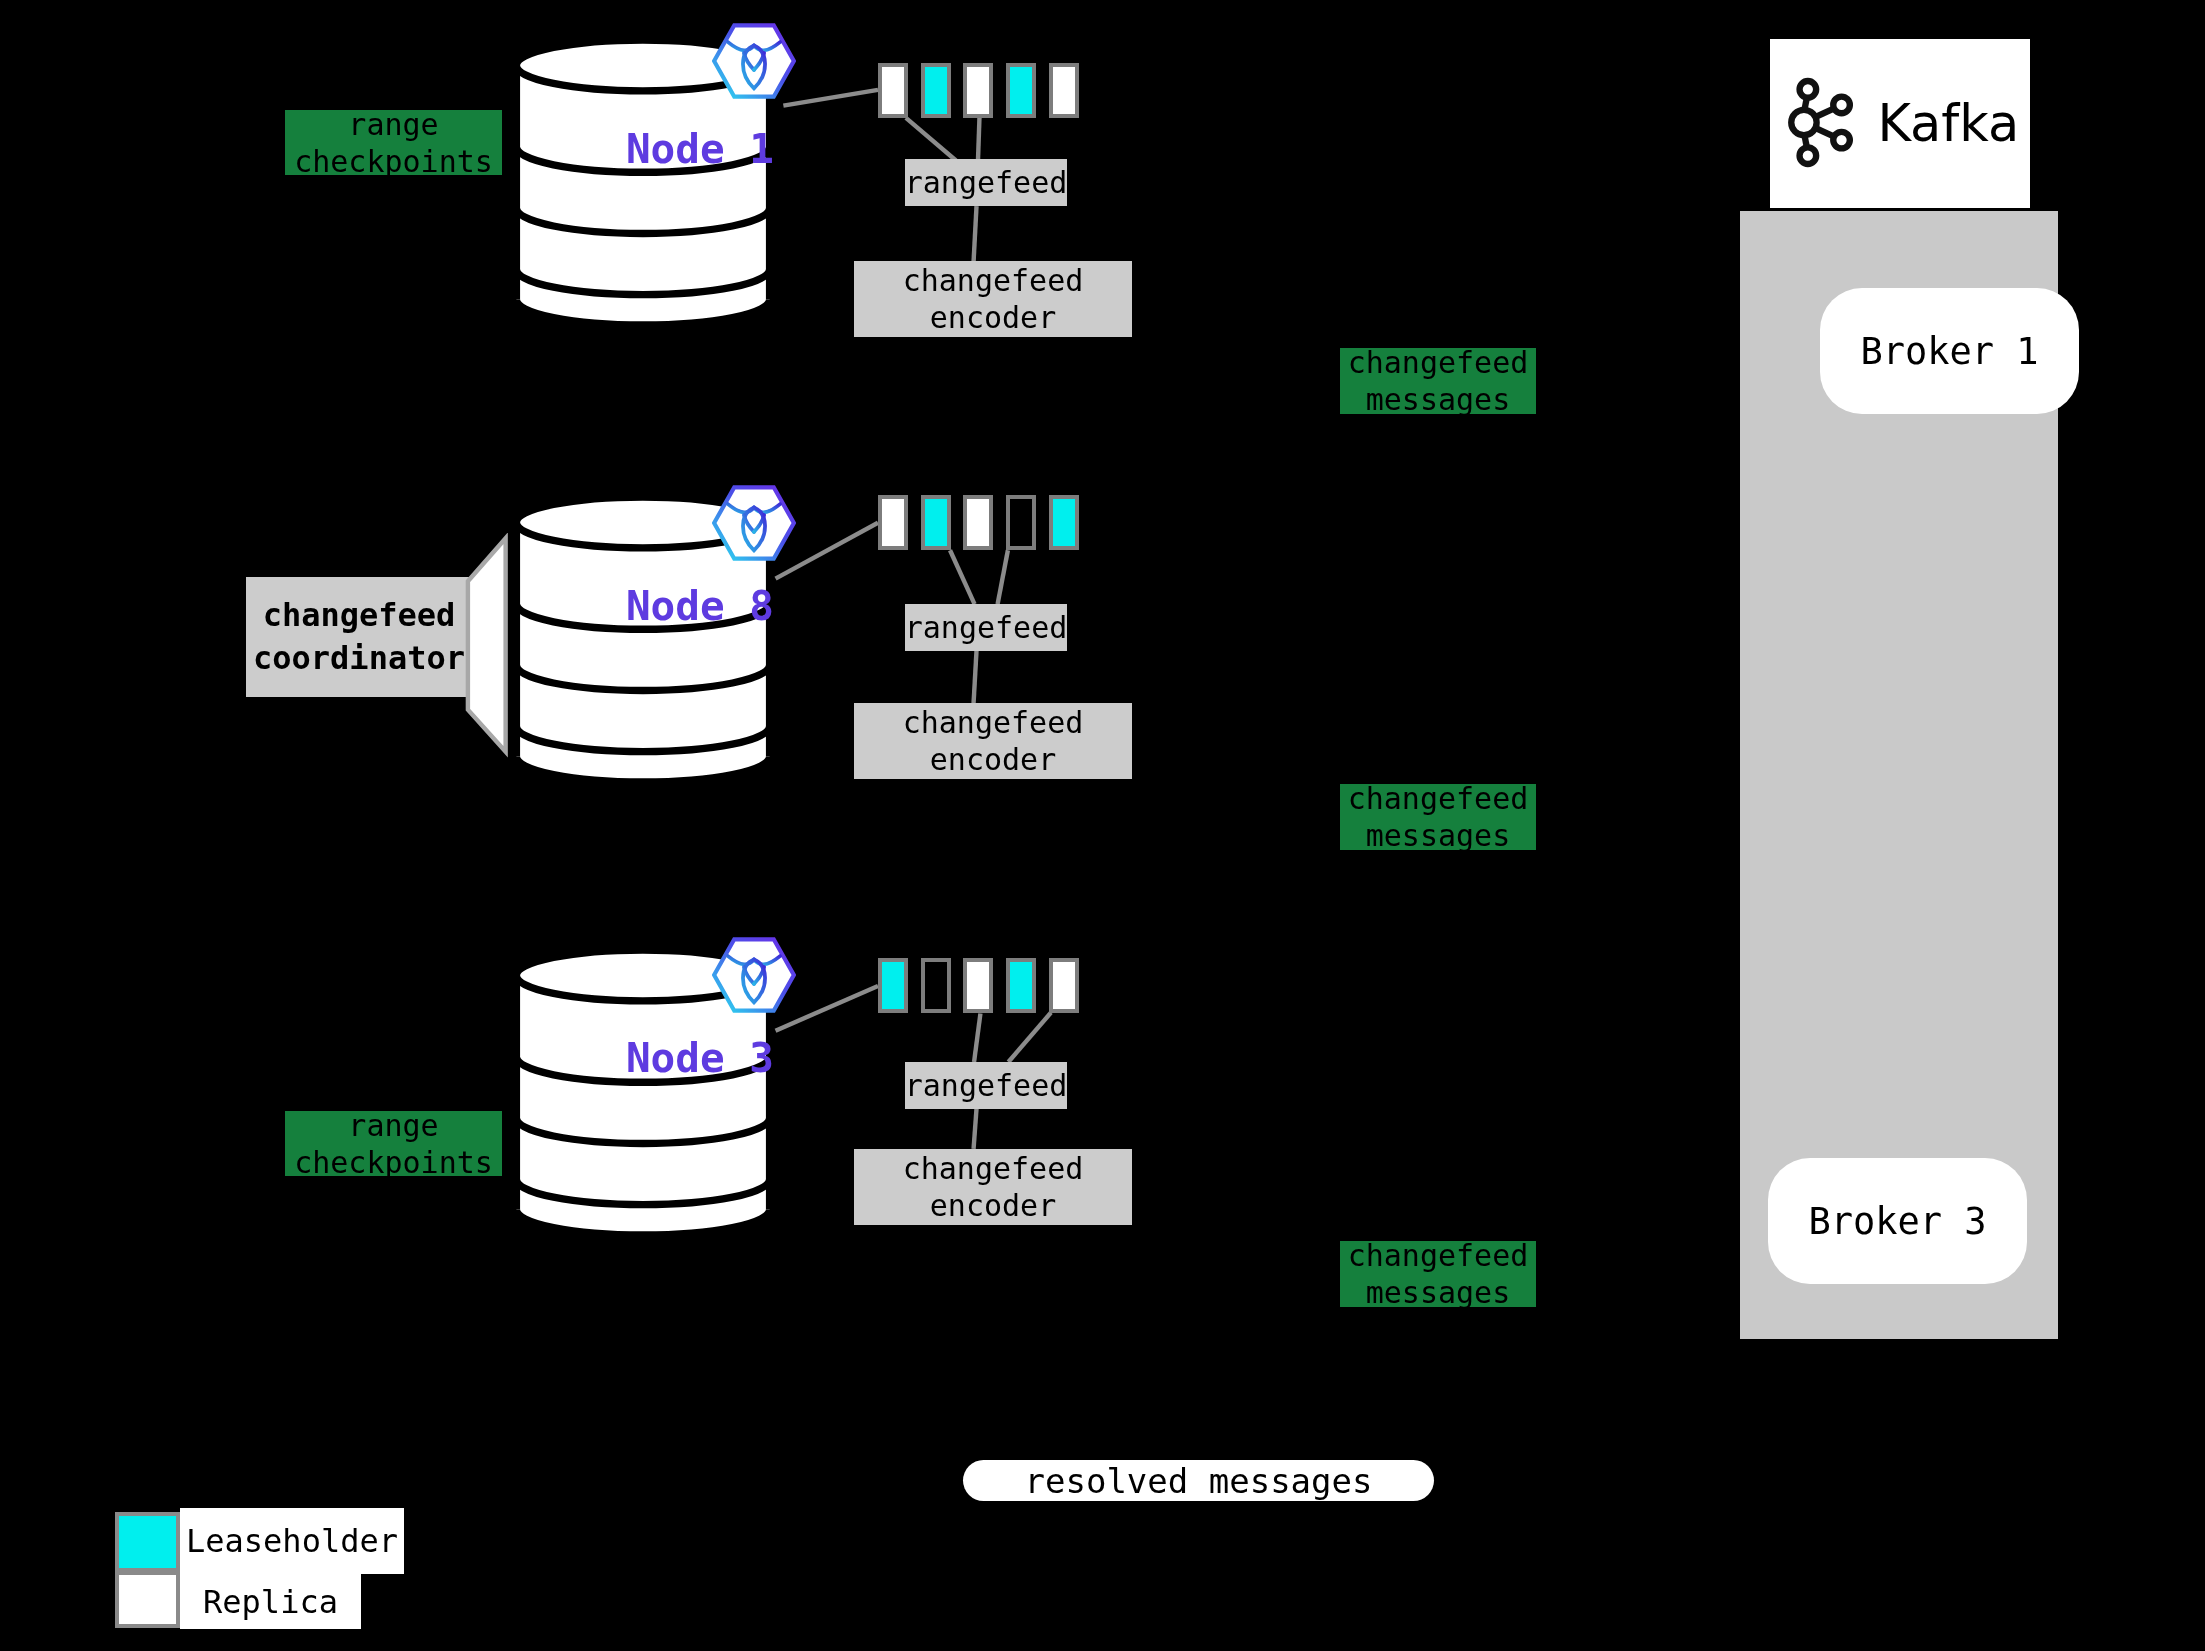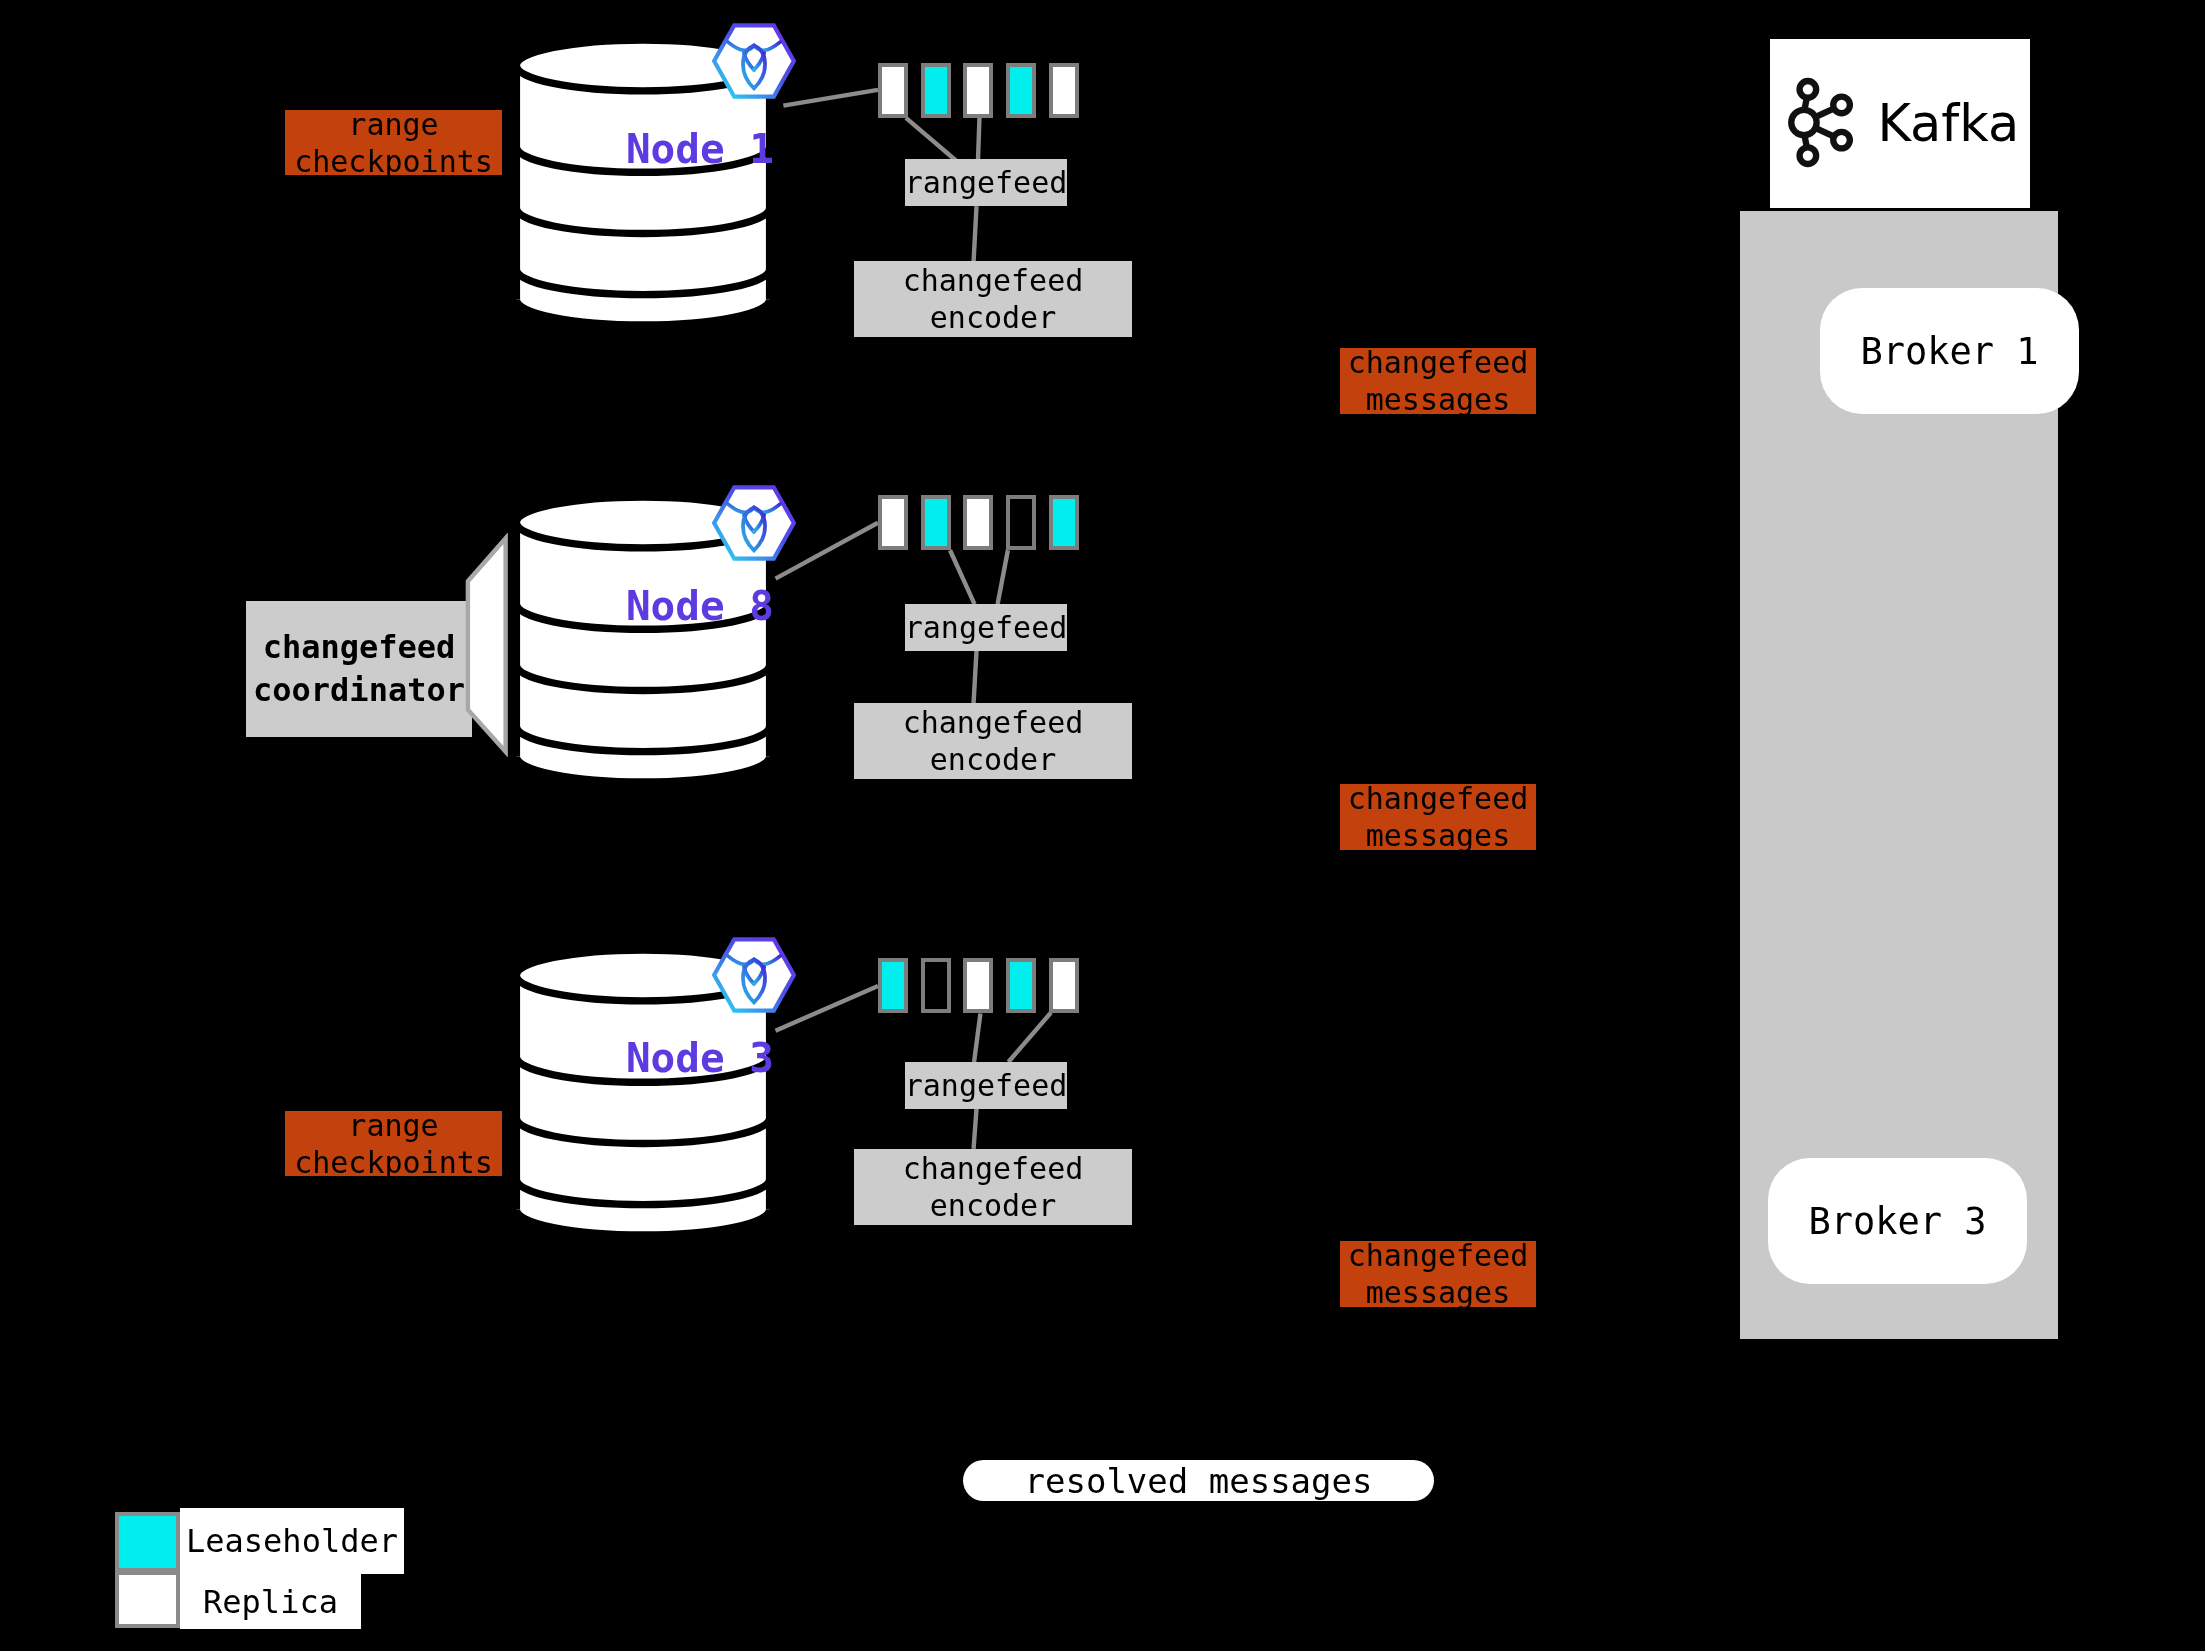--- a/index.html
+++ b/index.html
@@ -1,20 +1,20 @@
 <!DOCTYPE html>
 <html style="--node-label: #5e3be0; --column-gray: #c9c9c9;font-size:7.8px"><head>
 <meta charset="utf-8">
 <style>
   html,body{margin:0;padding:0;background:#000;}
   #canvas{position:relative;width:2205px;height:1652px;background:#000;
           font-family:"DejaVu Sans Mono",monospace;overflow:hidden;}
   .abs{position:absolute;}
   .box{display:flex;align-items:center;justify-content:center;text-align:center;box-sizing:border-box;}
-  .white-label{background:#c2410c;color:#000;font-size:30px;line-height:37px;overflow:hidden;}
+  .white-label{background:#15803d;color:#000;font-size:30px;line-height:37px;overflow:hidden;}
   .gray-box{background:#cccccc;color:#000;font-size:30px;line-height:37px;overflow:hidden;}
   .coordinator{background:#cccccc;color:#000;font-weight:bold;font-size:32px;line-height:43px;}
   .node-label{color:var(--node-label,#5e3be0);font-weight:bold;font-size:41px;width:262px;text-align:right;}
   .range-row{display:flex;gap:12.7px;}
   .range-box{width:30px;height:55px;border:4.4px solid #7d7d7d;box-sizing:border-box;background:#000;}
   .column{background:var(--column-gray,#c9c9c9);}
   .broker{width:259px;height:126px;background:#fff;border-radius:42px;color:#000;font-size:37px;}
   .kafka-box{background:#fff;display:flex;align-items:center;justify-content:center;gap:13.7px;}
   .kafka-text{font-family:"DejaVu Sans",sans-serif;font-weight:normal;font-size:51px;color:#000;}
   .pill{background:#fff;border-radius:27px;color:#000;font-size:34px;}
@@ -95,21 +95,21 @@
     <div class="range-box" style="background: rgb(0, 239, 238);"></div>
     <div class="range-box" style="background: rgb(255, 255, 255);"></div>
   </div>
 
   <div class="abs box gray-box" style="left:905px;top:159px;width:162px;height:47px">rangefeed</div>
 
   <div class="abs box gray-box" style="left:854px;top:261px;width:278px;height:76px">changefeed encoder</div>
 
   <div class="abs box white-label" style="left:1340px;top:348px;width:196px;height:66px">changefeed messages</div>
 
-  <div class="abs box coordinator" style="left:246px;top:601px;width:226px;height:136px">changefeed coordinator</div>
+  <div class="abs box coordinator" style="left:246px;top:577px;width:226px;height:120px">changefeed coordinator</div>
 
   <svg class="abs" style="left:463px;top:533px" width="49" height="226" viewBox="0 0 100 460">
     <polygon points="10,98 87,10 87,446 10,360" fill="#fff" stroke="#a8a8a8" stroke-width="9"></polygon>
   </svg>
 
   <svg class="abs" style="left:512px;top:492px" width="262" height="294" viewBox="0 0 535 600">
     <path d="M9,62 V540 A258,52 0 0 0 526,540 V62" fill="#fff" stroke="none"></path>
     <ellipse cx="267" cy="62" rx="258" ry="52" fill="#fff" stroke="#000" stroke-width="15"></ellipse>
     <path d="M9,62 V540" stroke="#000" stroke-width="15" fill="none"></path>
     <path d="M526,62 V540" stroke="#000" stroke-width="15" fill="none"></path>

